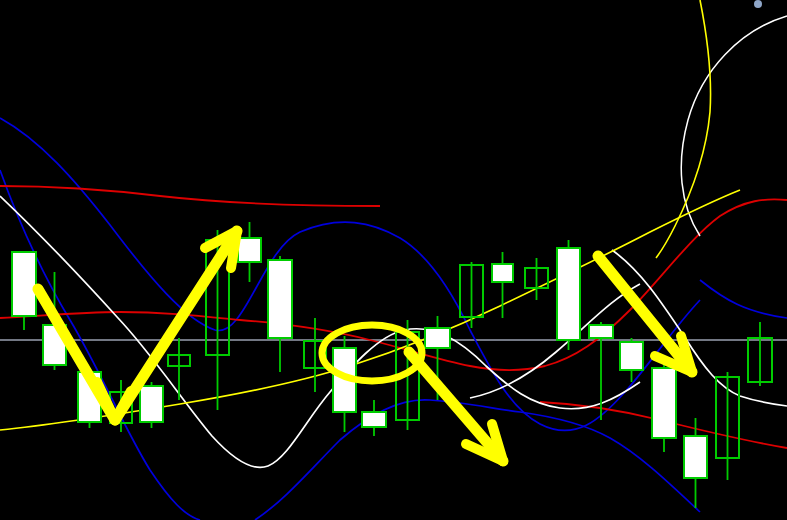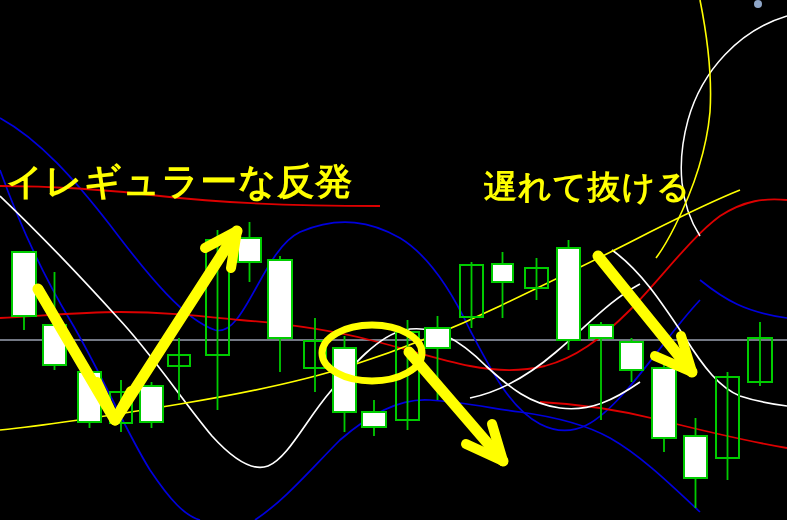--- a/index.html
+++ b/index.html
@@ -142,17 +142,15 @@
 
     <g>
       <line x1="598" y1="256" x2="692" y2="372" stroke="#ffff00" stroke-width="11" stroke-linecap="round"></line>
       <line x1="692" y1="372" x2="655" y2="356" stroke="#ffff00" stroke-width="10" stroke-linecap="round"></line>
       <line x1="692" y1="372" x2="681" y2="336" stroke="#ffff00" stroke-width="10" stroke-linecap="round"></line>
     </g>
 
     <circle cx="758" cy="4" r="4" fill="#8fa6c8"></circle>
   </svg>
 
-  <div class="anno-label" id="anno-irregular">イレギュラーな反発</div>
 
-  <div class="anno-label" id="anno-late">遅れて抜ける</div>
 
 </div>
 
 </body></html>

